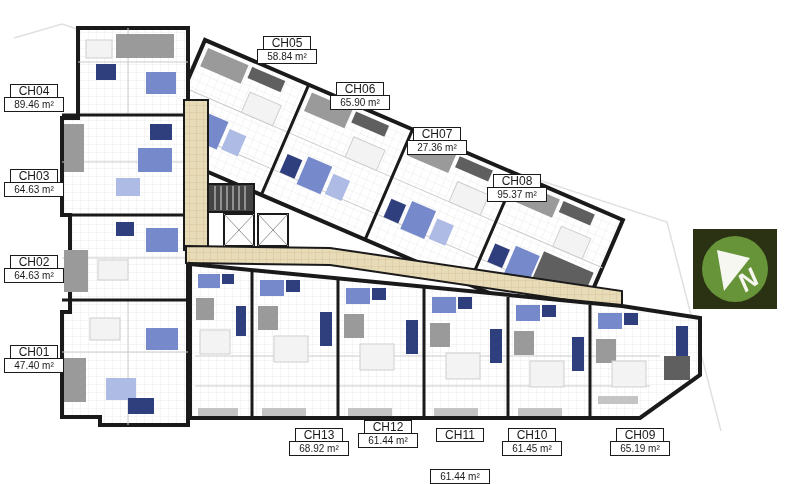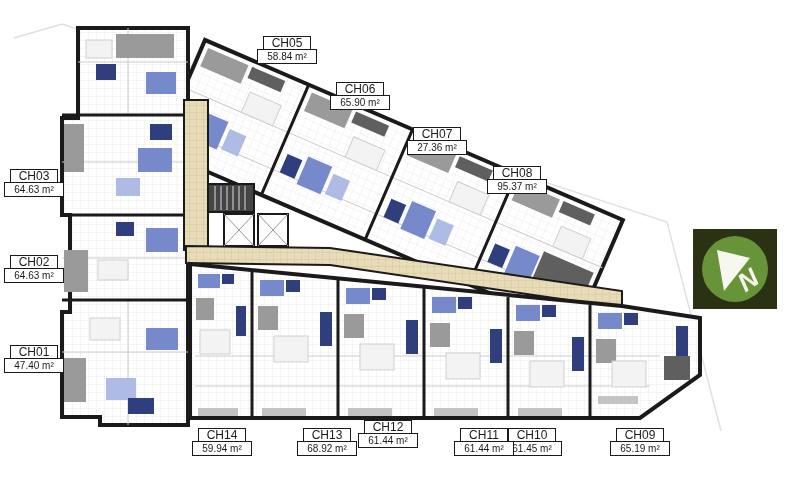--- a/index.html
+++ b/index.html
@@ -175,59 +175,59 @@
     <div class="ul-area">47.40 m²</div>
   </div>
   <div class="unit-label" style="left: 34px; top: 255px;">
     <div class="ul-name">CH02</div>
     <div class="ul-area">64.63 m²</div>
   </div>
   <div class="unit-label" style="left: 34px; top: 169px;">
     <div class="ul-name">CH03</div>
     <div class="ul-area">64.63 m²</div>
   </div>
+  <div class="unit-label" style="left: 34px; top: 84px;">
+    <div class="ul-name">CH04</div>
+    <div class="ul-area">89.46 m²</div>
+  </div>
   <div class="unit-label" style="left: 287px; top: 36px;">
     <div class="ul-name">CH05</div>
     <div class="ul-area">58.84 m²</div>
   </div>
   <div class="unit-label" style="left: 360px; top: 82px;">
     <div class="ul-name">CH06</div>
     <div class="ul-area">65.90 m²</div>
   </div>
   <div class="unit-label" style="left: 437px; top: 127px;">
     <div class="ul-name">CH07</div>
     <div class="ul-area">27.36 m²</div>
   </div>
-  <div class="unit-label" style="left: 517px; top: 166px;">
+  <div class="unit-label" style="left: 517px; top: 174px;">
     <div class="ul-name">CH08</div>
     <div class="ul-area">95.37 m²</div>
   </div>
   <div class="unit-label" style="left: 640px; top: 428px;">
     <div class="ul-name">CH09</div>
     <div class="ul-area">65.19 m²</div>
   </div>
   <div class="unit-label" style="left: 532px; top: 428px;">
     <div class="ul-name">CH10</div>
     <div class="ul-area">61.45 m²</div>
   </div>
-  <div class="unit-label" style="left: 484px; top: 428px;">
+  <div class="unit-label" style="left: 460px; top: 428px; gap: 28px;">
     <div class="ul-name">CH11</div>
     <div class="ul-area">61.44 m²</div>
   </div>
   <div class="unit-label" style="left: 388px; top: 420px;">
     <div class="ul-name">CH12</div>
     <div class="ul-area">61.44 m²</div>
   </div>
-  <div class="unit-label" style="left: 327px; top: 428px; justify-content: flex-end;">
+  <div class="unit-label" style="left: 319px; top: 428px; justify-content: flex-end;">
     <div class="ul-name">CH13</div>
     <div class="ul-area">68.92 m²</div>
-  </div>
-  <div class="unit-label" style="left: 222px; top: 428px;">
-    <div class="ul-name">CH14</div>
-    <div class="ul-area">59.94 m²</div>
   </div>
 
   <div id="north-badge">
     <svg width="84" height="80" viewBox="0 0 84 80">
       <rect width="84" height="80" style="fill:var(--north_bg,#2a3213)"></rect>
       <circle cx="42" cy="40" r="33" style="fill:var(--north_circle,#679439)"></circle>
       <polygon points="24,21 57,29 31,62" style="fill:var(--north_glyph,#f7f7f2)"></polygon>
       <text x="55" y="60" text-anchor="middle" transform="rotate(-35 55 51)" style="fill:var(--north_glyph,#f7f7f2);font:italic 700 26px 'Liberation Sans', sans-serif">N</text>
     </svg>
   </div>

